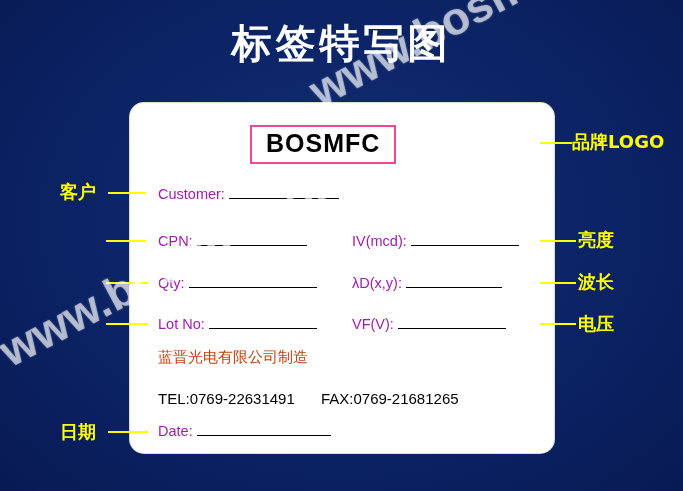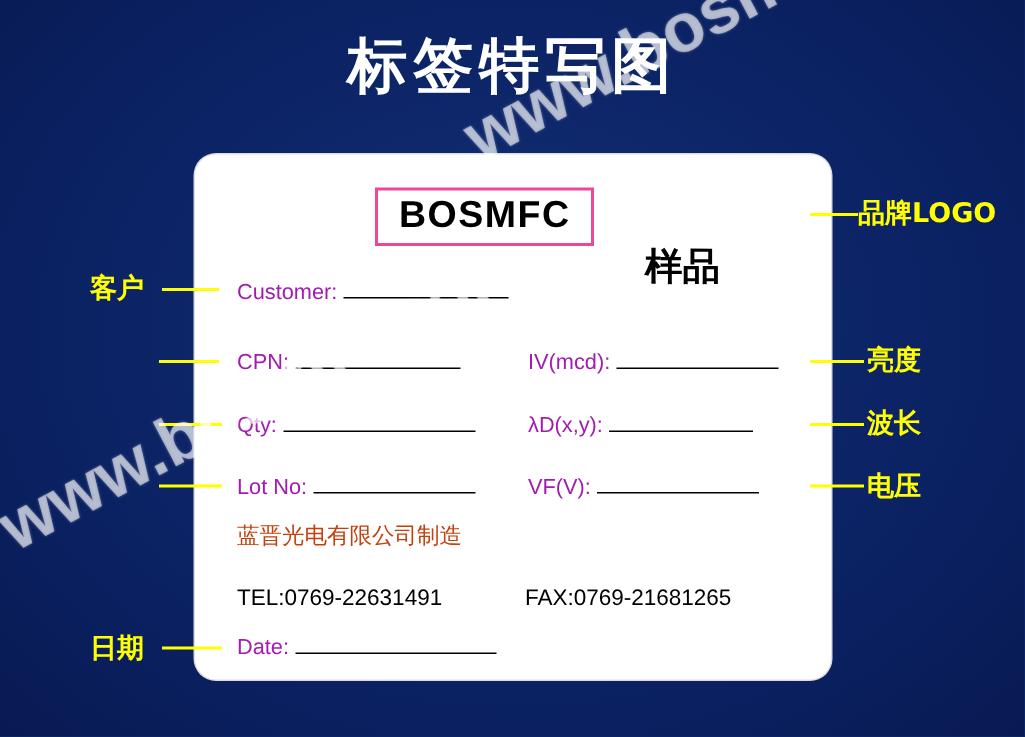--- a/index.html
+++ b/index.html
@@ -97,21 +97,21 @@
     font-family: "DejaVu Sans", sans-serif;
   }
   .contact {
     position: absolute;
     left: 28px;
     top: 287px;
     font-size: 15px;
     color: #000;
     font-family: "Liberation Sans", sans-serif;
   }
-  .contact .fax { margin-left: 51px; }
+  .contact .fax { margin-left: 22px; }
 
   
   .anno {
     position: absolute;
     color: #ffff00;
     font-size: 18px;
     font-weight: bold;
     white-space: nowrap;
     z-index: 6;
     font-family: "DejaVu Sans", sans-serif;
@@ -148,21 +148,20 @@
 </head>
 <body>
 
 <div id="page">
 
   <div class="title">标签特写图</div>
 
   <div class="label-card">
 
     <div class="logo-box">BOSMFC</div>
-    <div class="sample-text">样品</div>
 
     <div class="field" style="left:28px; top:83px;">
       <span class="ftext">Customer:</span>
       <span class="line" style="width:110px;"></span>
     </div>
 
     <div class="field" style="left:28px; top:130px;">
       <span class="ftext">CPN:</span>
       <span class="line" style="width:110px;"></span>
     </div>

